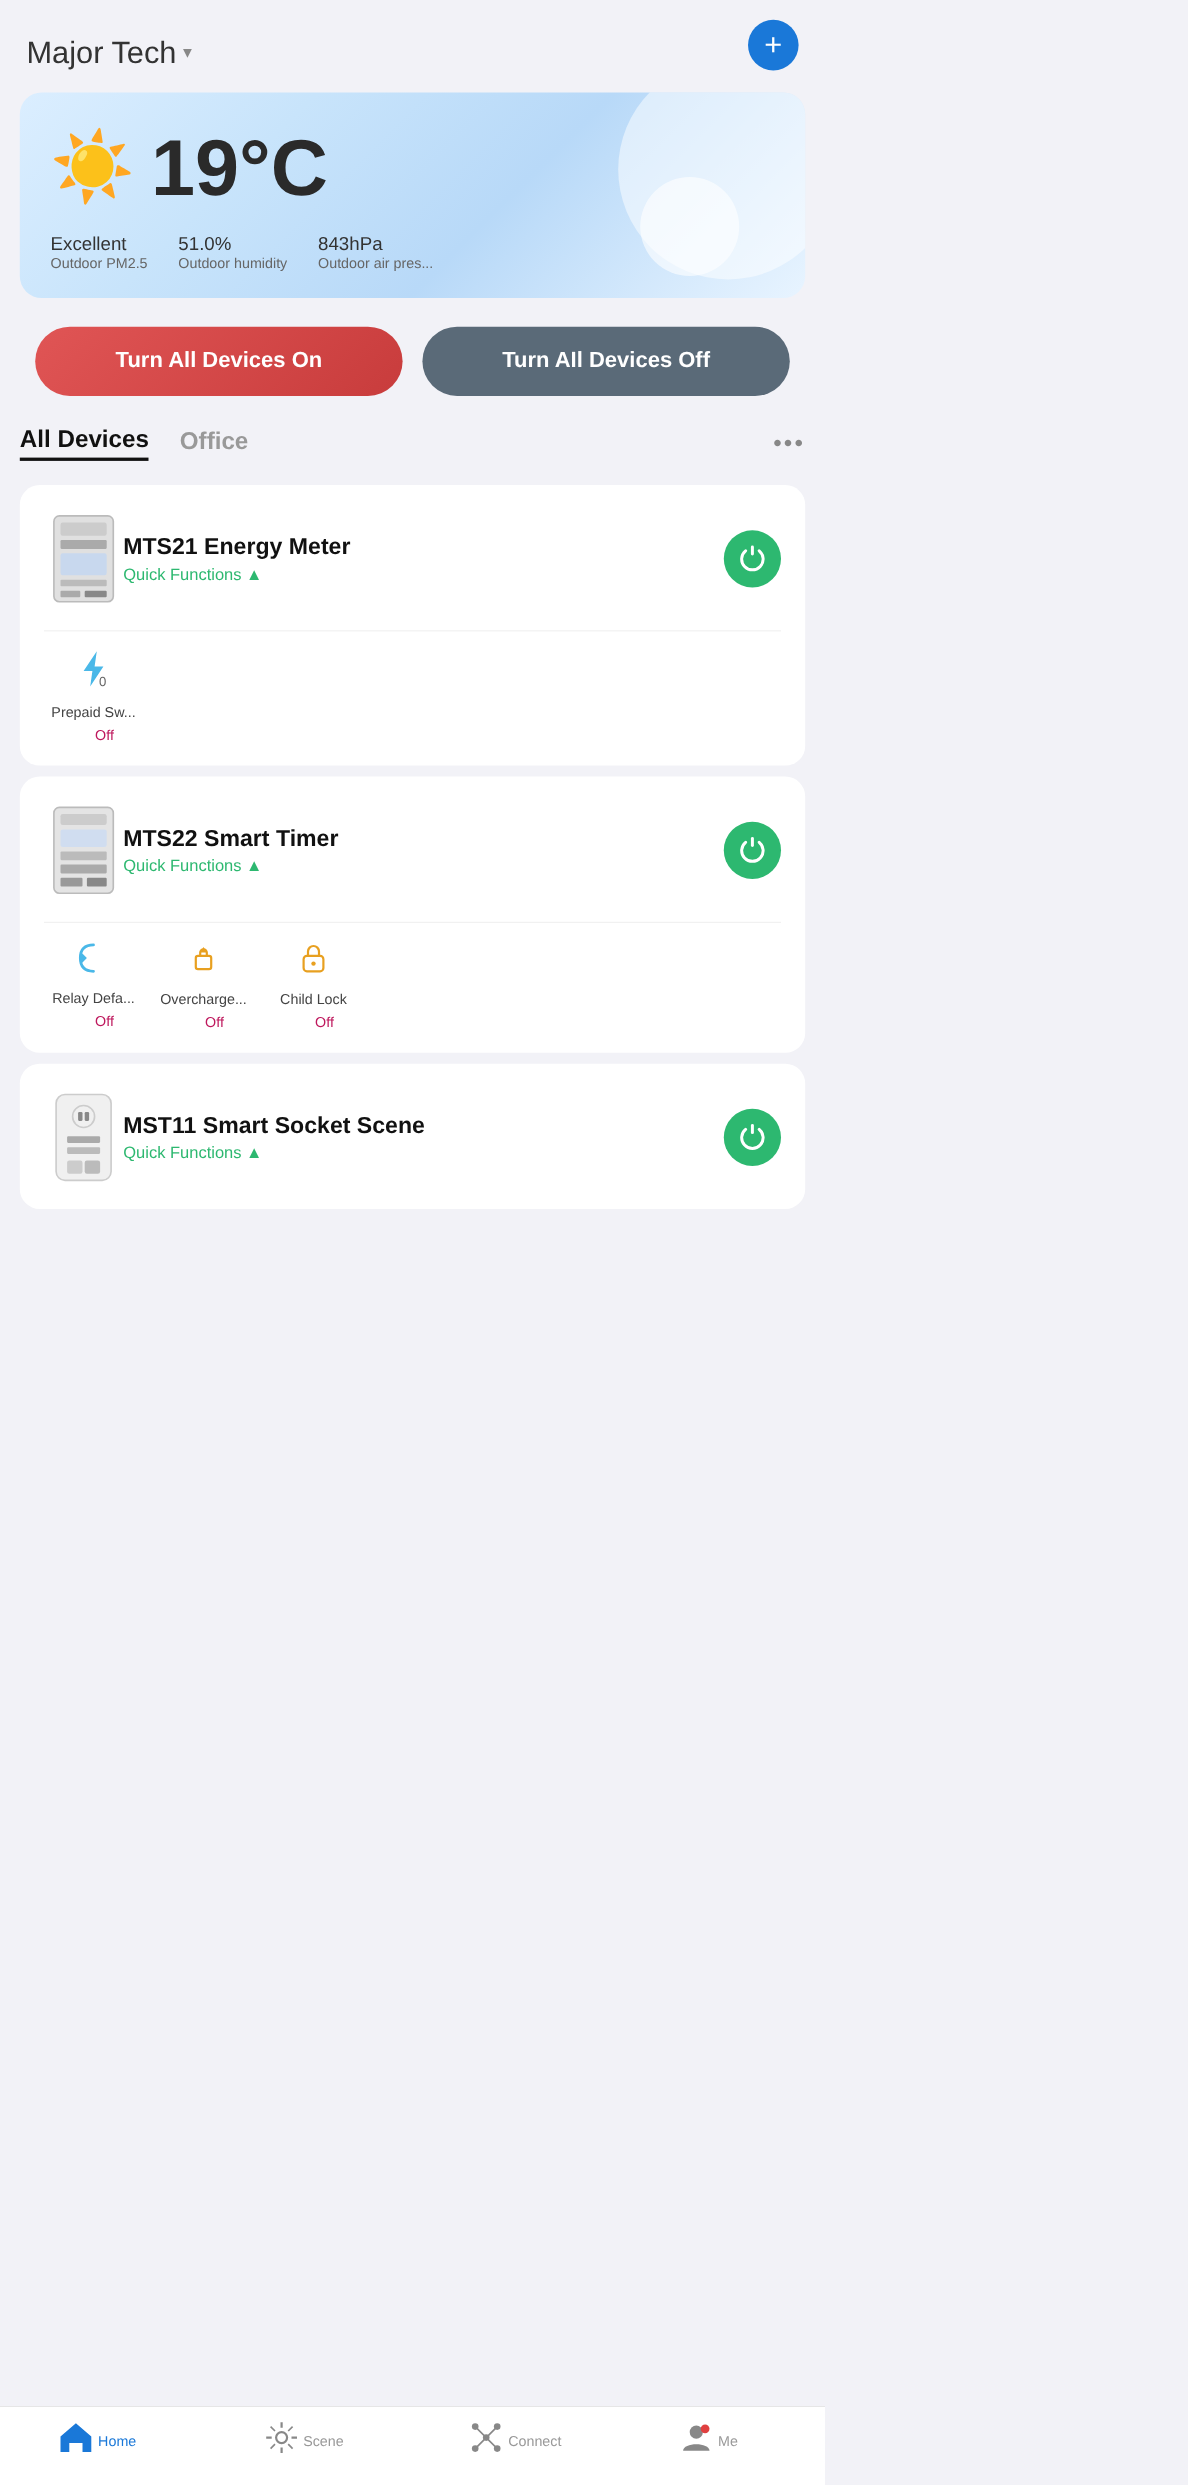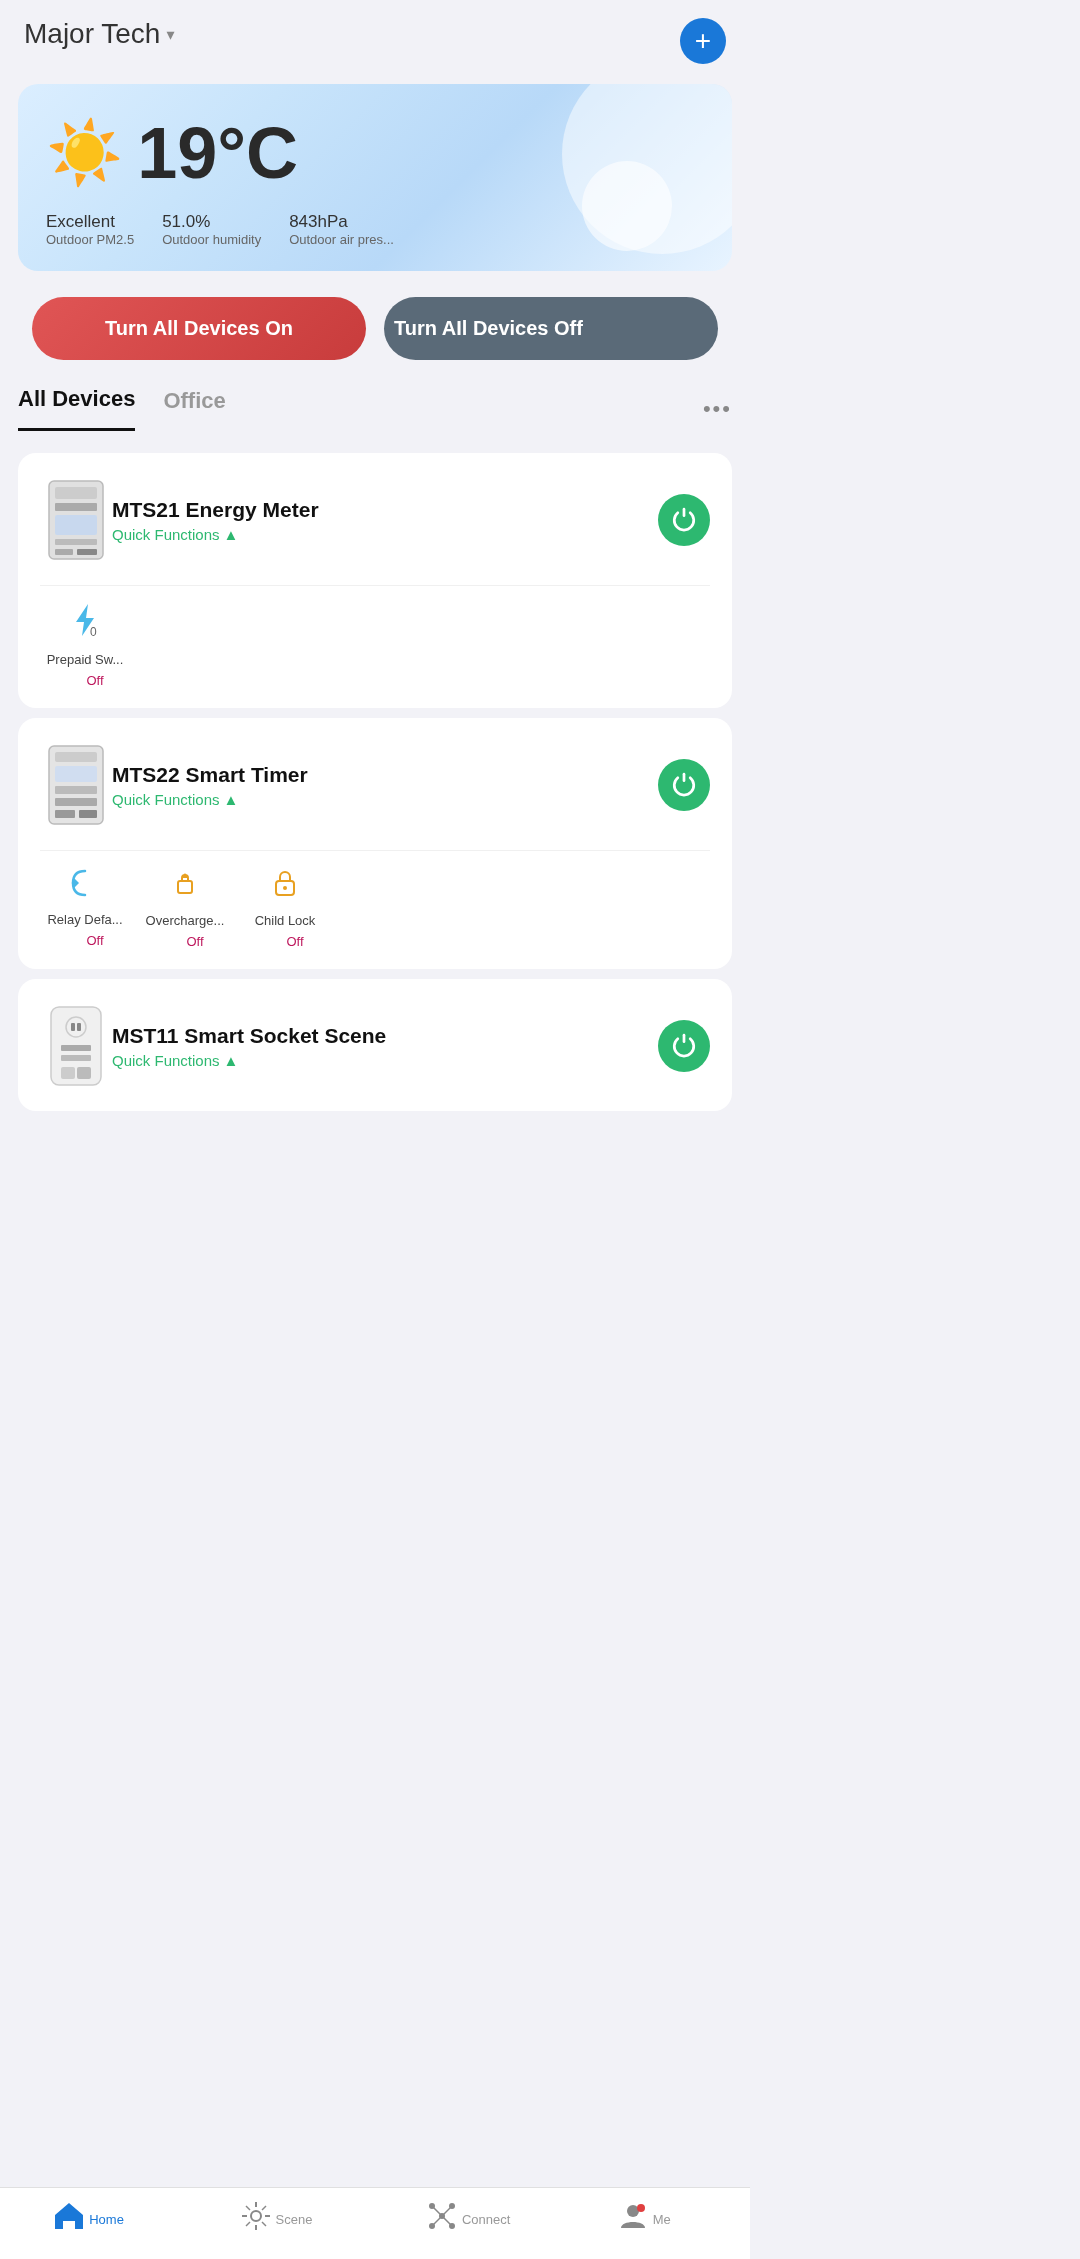--- a/index.html
+++ b/index.html
@@ -9,21 +9,21 @@
       background: #f2f2f7;
       width: 750px;
       max-width: 750px;
       min-height: 1570px;
       overflow-x: hidden;
     }
 
     
     .header {
       display: flex;
-      align-items: flex-start;
+      align-items: flex-end;
       justify-content: space-between;
       padding: 18px 24px 12px;
       background: #f2f2f7;
     }
     .header-title {
       display: flex;
       align-items: center;
       gap: 6px;
       font-size: 28px;
       font-weight: 500;
@@ -127,36 +127,36 @@
     .btn-off {
       flex: 1;
       padding: 20px 10px;
       border-radius: 50px;
       background: #5a6a78;
       color: white;
       font-size: 20px;
       font-weight: 700;
       border: none;
       cursor: pointer;
-      text-align: left;
+      text-align: center;
     }
 
     
     .tabs-row {
       display: flex;
       align-items: center;
       padding: 8px 18px 12px;
     }
     .tab {
       font-size: 22px;
       font-weight: 700;
       color: #999;
       margin-right: 28px;
       cursor: pointer;
-      padding-bottom: 16px;
+      padding-bottom: 4px;
     }
     .tab.active {
       color: #111;
       border-bottom: 3px solid #111;
     }
     .tabs-more {
       margin-left: auto;
       font-size: 22px;
       color: #888;
       cursor: pointer;

